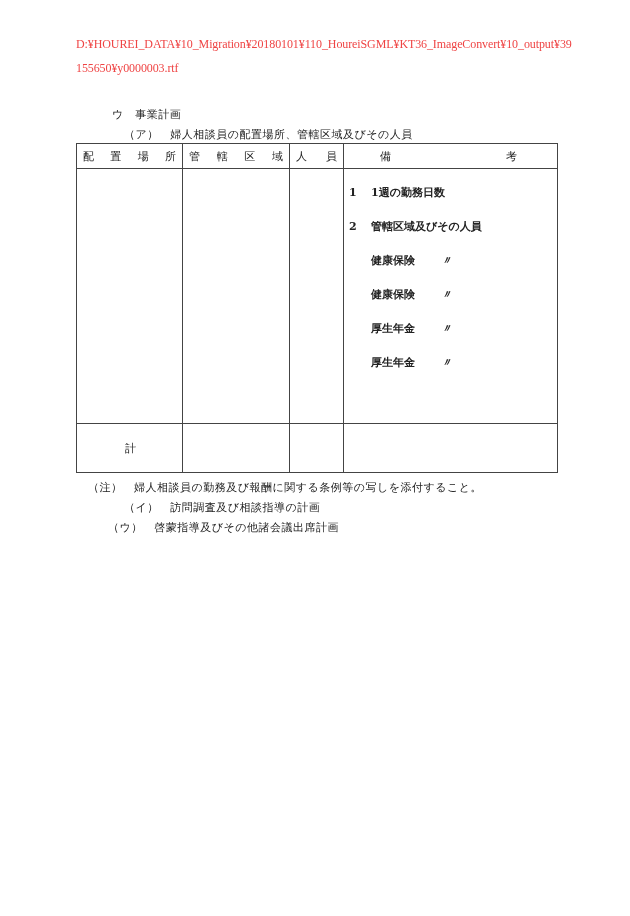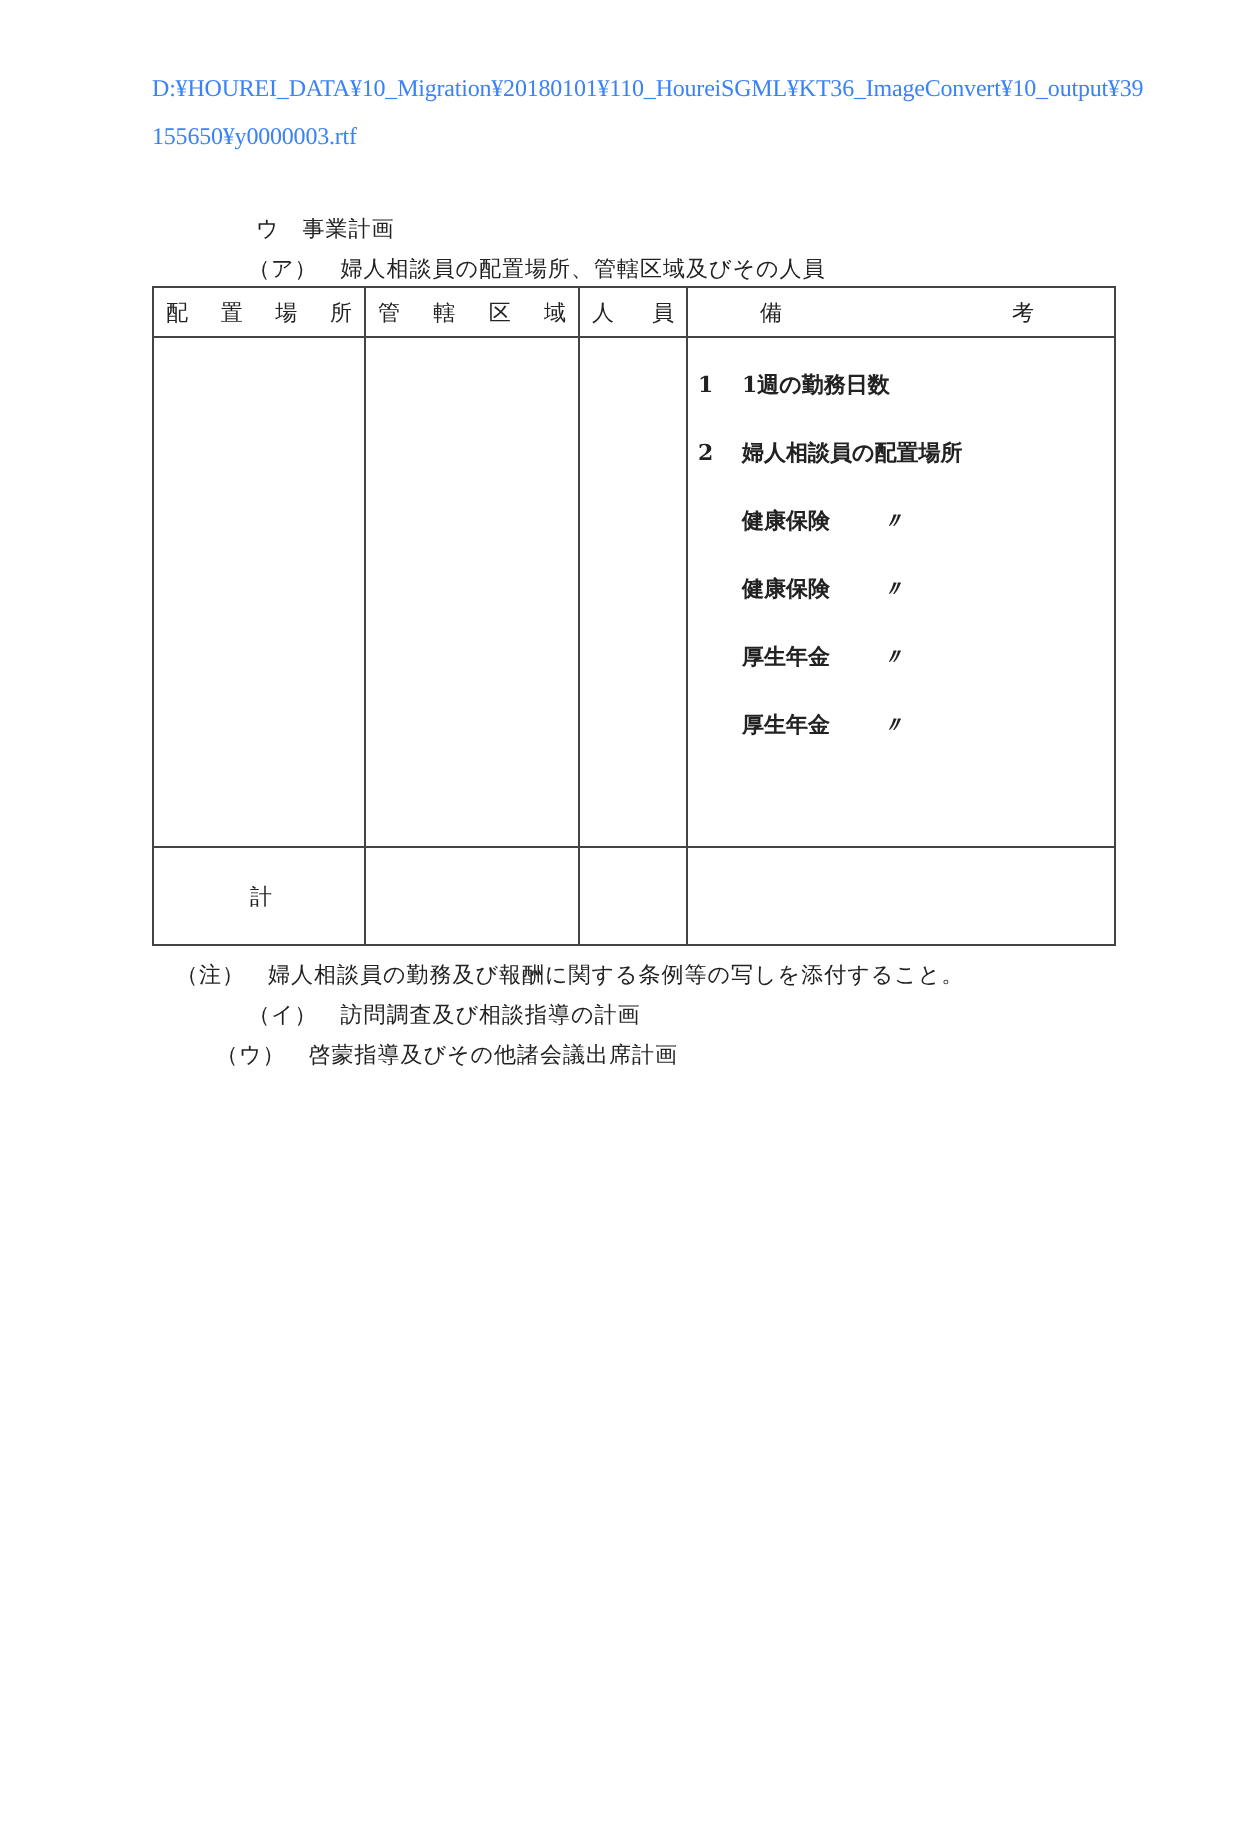--- a/index.html
+++ b/index.html
@@ -1,20 +1,20 @@
 <!DOCTYPE html>
 <html><head>
 <meta charset="utf-8">
 <style>
   html, body { margin: 0; padding: 0; }
   body {
     width: 630px; height: 916px; background: #ffffff; position: relative; overflow: hidden;
     font-family: "DejaVu Serif", "Liberation Serif", serif; color: #222;
   }
-  .path { position: absolute; left: 76px; font-family: "Liberation Serif", serif; font-size: 12px; color: #3b82f6; white-space: nowrap; letter-spacing: -0.1px; }
+  .path { position: absolute; left: 76px; font-family: "Liberation Serif", serif; font-size: 12px; color: #ef4444; white-space: nowrap; letter-spacing: -0.1px; }
   .path.l1 { top: 37px; }
   .path.l2 { top: 61px; }
   .txt { position: absolute; font-size: 11px; white-space: nowrap; letter-spacing: 0.5px; }
   table.main {
     position: absolute; left: 76px; top: 143px; width: 481px;
     border-collapse: collapse; table-layout: fixed;
   }
   table.main td { border: 1px solid #444; padding: 0; vertical-align: top; font-size: 11px; }
   table.main tr.hdr td { height: 24px; vertical-align: middle; }
   table.main tr.body td { height: 254px; }
@@ -27,21 +27,21 @@
   .note-item.sub { padding-left: 27px; }
   .note-item .ditto { display: inline-block; margin-left: 26px; font-style: italic; }
   .total-label { padding-left: 48px; }
 </style>
 </head>
 <body>
 
 <div class="path l1">D:¥HOUREI_DATA¥10_Migration¥20180101¥110_HoureiSGML¥KT36_ImageConvert¥10_output¥39</div>
 <div class="path l2">155650¥y0000003.rtf</div>
 
-<div class="txt" style="left:112px; top:107px;margin-left:16px;">ウ　事業計画</div>
+<div class="txt" style="left:112px; top:107px;">ウ　事業計画</div>
 <div class="txt" style="left:124px; top:127px;">（ア）　婦人相談員の配置場所、管轄区域及びその人員</div>
 
 <table class="main">
   <colgroup>
     <col style="width:106px">
     <col style="width:107px">
     <col style="width:54px">
     <col style="width:214px">
   </colgroup>
   <tbody>
@@ -78,21 +78,21 @@
   <tr class="body">
     <td></td>
     <td></td>
     <td></td>
     <td>
       <div class="notes">
         <div class="note-item">
           <span class="num">1</span><span>1週の勤務日数</span>
         </div>
         <div class="note-item">
-          <span class="num">2</span><span>婦人相談員の配置場所</span>
+          <span class="num">2</span><span>管轄区域及びその人員</span>
         </div>
         <div class="note-item sub">
           <span>健康保険</span><span class="ditto">〃</span>
         </div>
         <div class="note-item sub">
           <span>健康保険</span><span class="ditto">〃</span>
         </div>
         <div class="note-item sub">
           <span>厚生年金</span><span class="ditto">〃</span>
         </div>

